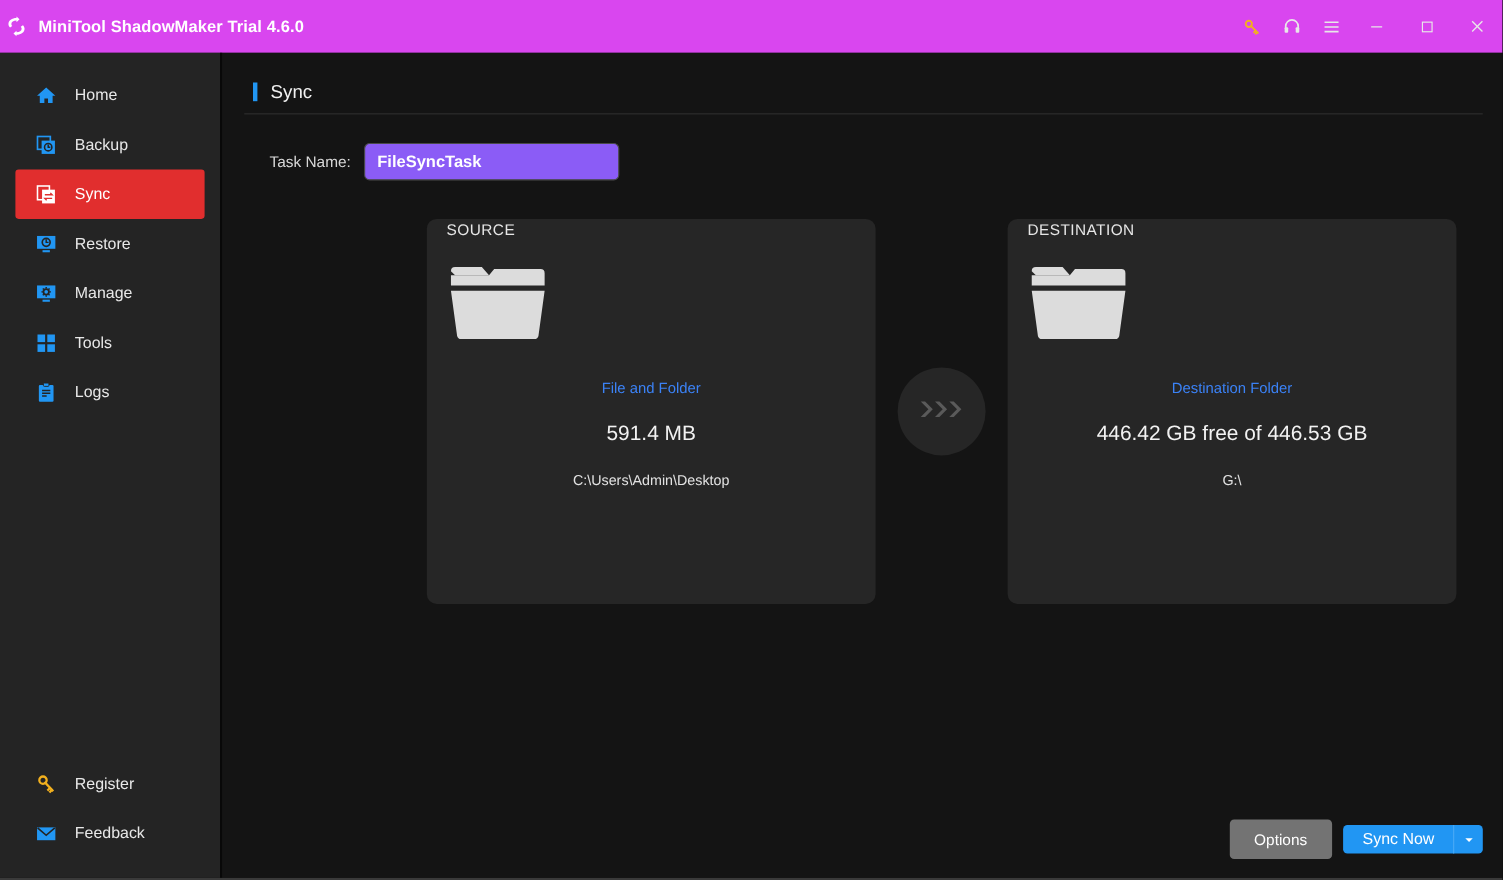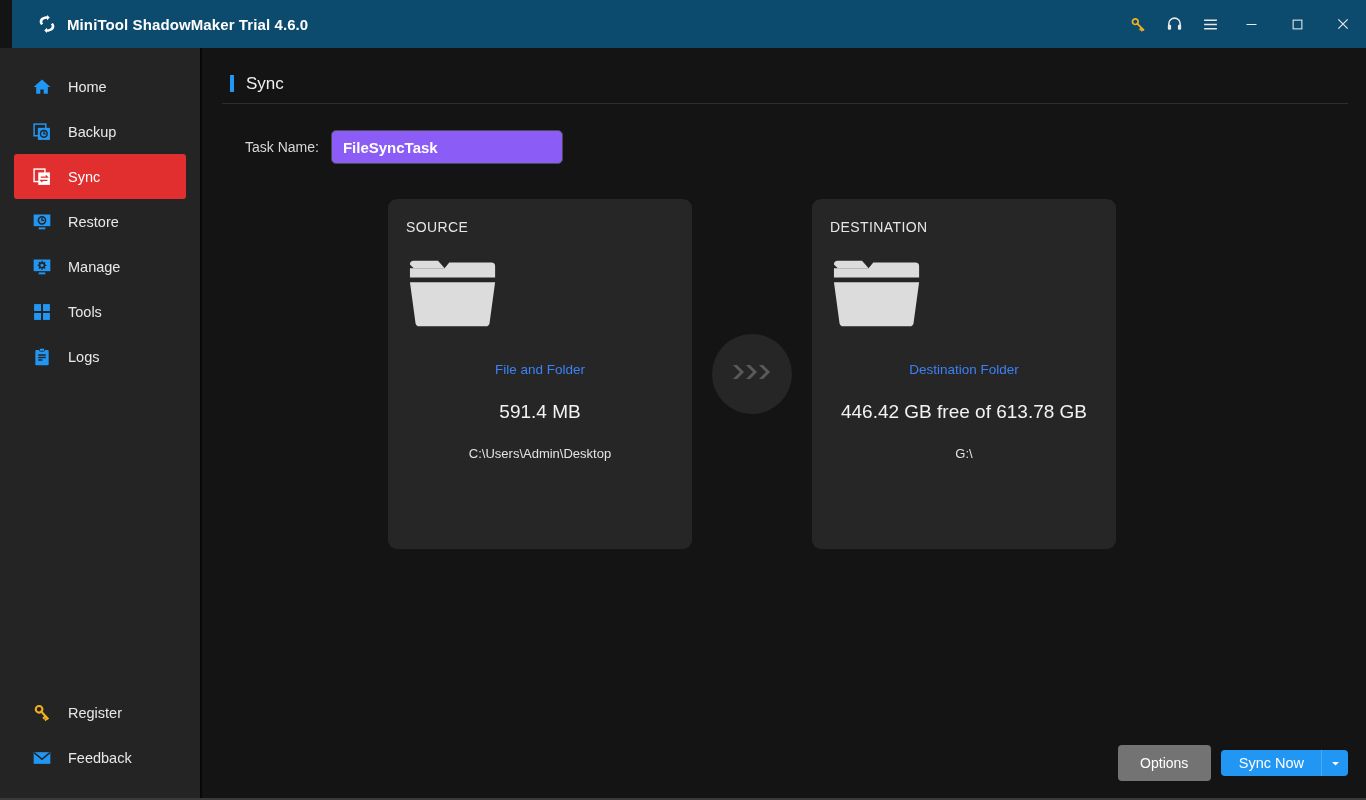--- a/index.html
+++ b/index.html
@@ -12,25 +12,24 @@
   .window {
     width: 1366px; height: 800px;
     display: flex; flex-direction: column;
     background: #141414;
     border-bottom: 2px solid #3a3a3a;
   }
 
   
   .titlebar {
     height: 48px;
-    background: #0c4a6e;
+    background: #d946ef;
     display: flex; align-items: center;
     flex: 0 0 48px;
-    padding-left: 24px;
-    margin-left: 12px;
+    padding-left: 4px;
   }
   .logo-icon { width: 22px; height: 22px; flex: 0 0 22px; margin-right: 9px; }
   .app-title {
     color: #ffffff; font-size: 15px; font-weight: bold;
     letter-spacing: .1px; white-space: nowrap;
   }
   .titlebar-spacer { flex: 1 1 auto; }
   .tb-btn {
     width: 36px; height: 34px;
     display: flex; align-items: center; justify-content: center;
@@ -100,24 +99,24 @@
   }
 
   
   .panels {
     margin-top: 35px;
     display: flex; align-items: flex-start;
     position: relative;
     padding-left: 166px;
   }
   .panel {
-    width: 304px; height: 350px;
+    width: 408px; height: 350px;
     background: #262626;
     border-radius: 9px;
-    padding: 20px 18px;
+    padding: 2px 18px;
     position: relative;
   }
   .panel-title {
     color: #e6e6e6; font-size: 14px; letter-spacing: .4px;
   }
   .folder-icon { display:block; margin: 22px auto 0; }
   .panel-sub {
     text-align: center; color: #3b82f6; font-size: 13.5px;
     margin-top: 28px;
   }
@@ -375,21 +374,21 @@
         <div class="panel">
           <div class="panel-title">DESTINATION</div>
           <span class="folder-icon">
             <svg viewBox="0 0 100 78" width="94" height="73">
               <path d="M4 8 a4 4 0 0 1 4 -4 h26 l7 8 h-33 Z" fill="#dcdcdc"></path>
               <path d="M4 12 h37 l5 -6 h45 a4 4 0 0 1 4 4 v12 h-91 Z" fill="#dcdcdc"></path>
               <path d="M4 27 h91 l-6 44 a4 4 0 0 1 -4 3 h-71 a4 4 0 0 1 -4 -3 Z" fill="#dcdcdc"></path>
             </svg>
           </span>
           <div class="panel-sub">Destination Folder</div>
-          <div class="panel-main">446.42 GB free of 613.78 GB</div>
+          <div class="panel-main">446.42 GB free of 446.53 GB</div>
           <div class="panel-path">G:\</div>
         </div>
       </div>
 
       <div class="footer">
         <button class="btn-options">Options</button>
         <div class="btn-sync">
           <span class="btn-sync-main">Sync Now</span>
           <span class="btn-sync-split"></span>
           <span class="btn-sync-arrow">

